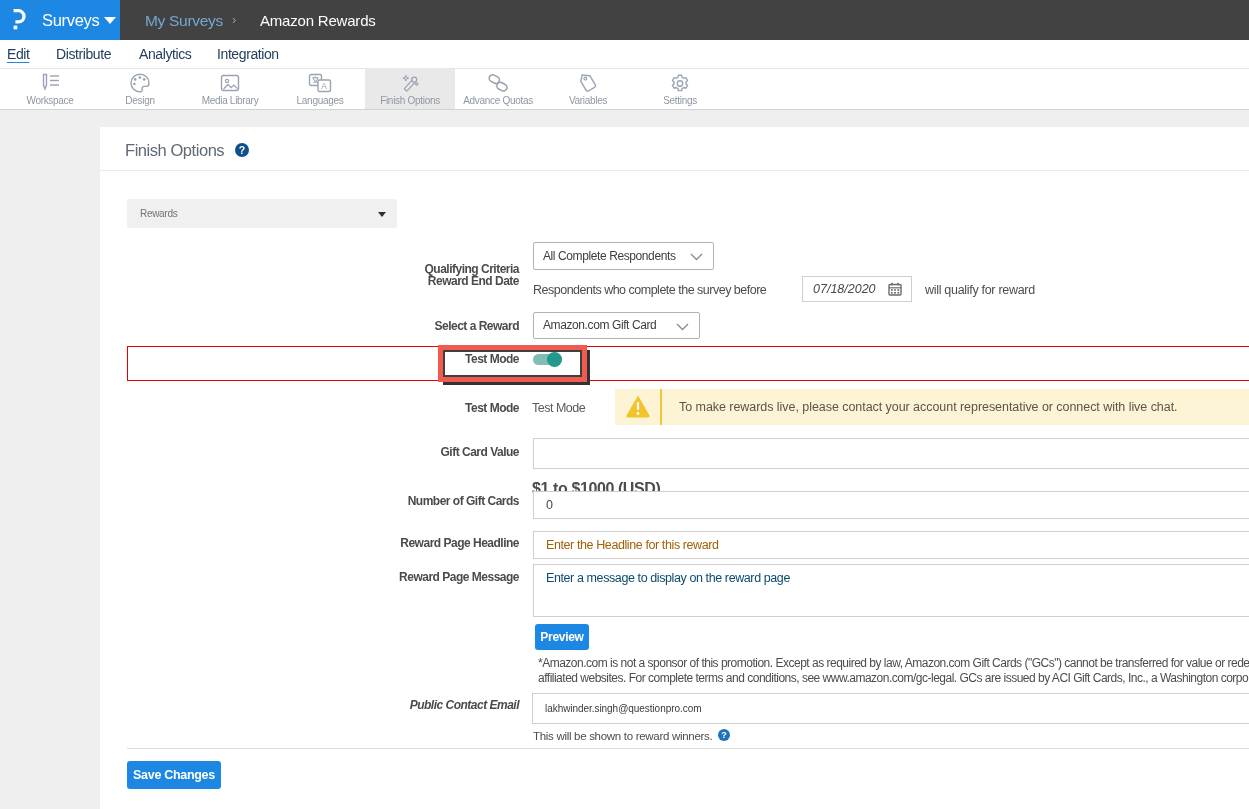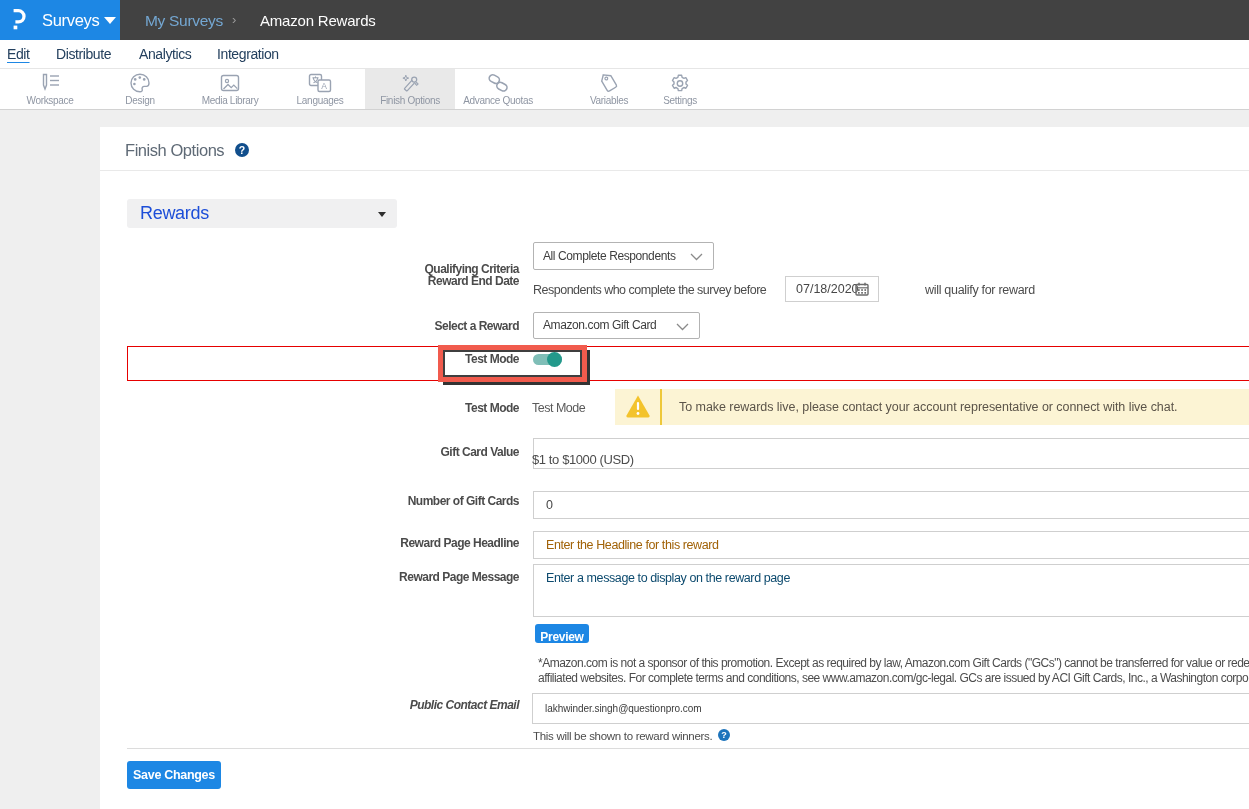--- a/index.html
+++ b/index.html
@@ -22,21 +22,21 @@
 .tcell { position:absolute; top:0; width:90px; height:40px; text-align:center; }
 .tcell.sel { background:#e9e9e9; }
 .tcell svg { margin-top:4px; }
 .tlabel { position:absolute; left:0; right:0; top:26px; font-size:10px; letter-spacing:-0.3px; color:#8f96a3; }
 
 #panel { left:100px; top:127px; width:1400px; height:682px; background:#fff; }
 #heading { left:125px; top:141px; font-size:16.5px; letter-spacing:-0.45px; color:#5f6a76; }
 #helpc { left:235px; top:143px; width:14px; height:14px; border-radius:50%; background:#114e8c; color:#fff; font-size:10.5px; font-weight:bold; text-align:center; line-height:14px; }
 #headline-hr { left:100px; top:170px; width:1400px; height:1px; background:#e9e9e9; }
 #rewardsdd { left:127px; top:199px; width:270px; height:29px; background:#f0f0f1; border-radius:3px; }
-#rewardsdd span { position:absolute; left:13px; top:0; line-height:29px; font-size:18px; letter-spacing:-0.3px; color:#1d4ed8; }
+#rewardsdd span { position:absolute; left:13px; top:0; line-height:29px; font-size:10px; letter-spacing:-0.3px; color:#737373; }
 #rewardsdd i { position:absolute; right:11px; top:13px; width:0; height:0; border-left:4.5px solid transparent; border-right:4.5px solid transparent; border-top:5px solid #2e2e2e; }
 
 .lbl { position:absolute; left:299px; width:220px; text-align:right; font-weight:bold; font-size:12px; letter-spacing:-0.5px; color:#4b4b4b; }
 .txt { position:absolute; font-size:12.5px; letter-spacing:-0.5px; color:#4c4c4c; white-space:nowrap; }
 .selbox { position:absolute; border:1px solid #b3b3b3; border-radius:2px; background:#fff; }
 .selbox span { position:absolute; left:9px; top:0; font-size:12px; letter-spacing:-0.4px; color:#3e3e3e; white-space:nowrap; }
 .inp { position:absolute; border:1px solid #cfcfcf; background:#fff; }
 .inp span { position:absolute; left:12px; font-size:12.5px; letter-spacing:-0.4px; color:#474747; white-space:nowrap; }
 </style>
 </head>
@@ -102,21 +102,21 @@
           <path d="M6.8 2.2 L7.5 4.4 L9.7 5.1 L7.5 5.8 L6.8 8 L6.1 5.8 L3.9 5.1 L6.1 4.4 Z" stroke-width="1"></path>
           <rect x="16.7" y="9.9" width="2" height="2" transform="rotate(45 17.7 10.9)" stroke-width="1"></rect>
         </g>
       </svg><span class="tlabel">Finish Options</span></div>
 <div class="tcell" style="left:453px;top:69px;"><svg width="24" height="20" viewBox="0 0 24 20">
         <g fill="none" stroke="#9aa3b2" stroke-width="1.6">
           <rect x="3" y="2.6" width="10.6" height="7" rx="3.5" transform="rotate(28 8.3 6.1)"></rect>
           <rect x="10.6" y="10.2" width="10.6" height="7" rx="3.5" transform="rotate(28 15.9 13.7)"></rect>
         </g>
       </svg><span class="tlabel">Advance Quotas</span></div>
-<div class="tcell" style="left:564px;top:69px;"><svg width="22" height="20" viewBox="0 0 22 20">
+<div class="tcell" style="left:543px;top:69px;"><svg width="22" height="20" viewBox="0 0 22 20">
         <g transform="rotate(14 11 10)">
           <path d="M3.5 3.5 l7.5-1 l7.5 7.5 a1.8 1.8 0 0 1 0 2.5 l-5 5 a1.8 1.8 0 0 1-2.5 0 L3.5 10 z" fill="none" stroke="#9aa3b2" stroke-width="1.4"></path>
           <circle cx="7.3" cy="6.3" r="1.4" fill="none" stroke="#9aa3b2" stroke-width="1.2"></circle>
         </g>
       </svg><span class="tlabel">Variables</span></div>
 <div class="tcell" style="left:635px;top:69px;"><svg width="22" height="21" viewBox="0 0 24 24">
         <path fill="none" stroke="#9aa3b2" stroke-width="1.6" stroke-linejoin="round" d="M13.9 2.6 l.5 2.3 a7.4 7.4 0 0 1 2 1.2 l2.3-.8 l1.9 3.3 l-1.8 1.6 a7.4 7.4 0 0 1 0 2.3 l1.8 1.6 l-1.9 3.3 l-2.3-.8 a7.4 7.4 0 0 1-2 1.2 l-.5 2.3 h-3.8 l-.5-2.3 a7.4 7.4 0 0 1-2-1.2 l-2.3.8 l-1.9-3.3 l1.8-1.6 a7.4 7.4 0 0 1 0-2.3 L3.4 8.6 l1.9-3.3 l2.3.8 a7.4 7.4 0 0 1 2-1.2 l.5-2.3 z"></path>
         <circle cx="12" cy="12" r="3.1" fill="none" stroke="#9aa3b2" stroke-width="1.6"></circle>
       </svg><span class="tlabel">Settings</span></div>
 </div>
@@ -133,21 +133,21 @@
 <div class="lbl" style="top:262px;">Qualifying Criteria</div>
 <div class="selbox" style="left:533px;top:242px;width:181px;height:28px;">
   <span style="line-height:26px;">All Complete Respondents</span>
   <svg style="position:absolute;right:10px;top:10px;" width="13" height="8" viewBox="0 0 13 8">
       <path d="M1 1 L6.5 6.5 L12 1" fill="none" stroke="#8a8a8a" stroke-width="1.3"></path>
     </svg>
 </div>
 
 <div class="lbl" style="top:266px;margin-top:8px;">Reward End Date</div>
 <div class="txt" style="left:533px;top:283px;">Respondents who complete the survey before</div>
-<div class="inp" style="left:785px;top:276px;width:94px;height:26px;">
+<div class="inp" style="left:802px;top:276px;width:110px;height:26px;font-style:italic;">
   <span style="left:10px;line-height:24px;letter-spacing:0;">07/18/2020</span>
   <svg style="position:absolute;right:9px;top:5px;" width="14" height="14" viewBox="0 0 14 14">
     <rect x="1" y="2.5" width="12" height="10.5" rx="1" fill="none" stroke="#6b6b6b" stroke-width="1.4"></rect>
     <line x1="1" y1="5.8" x2="13" y2="5.8" stroke="#6b6b6b" stroke-width="1.2"></line>
     <line x1="4" y1="0.8" x2="4" y2="3.4" stroke="#6b6b6b" stroke-width="1.5"></line>
     <line x1="10" y1="0.8" x2="10" y2="3.4" stroke="#6b6b6b" stroke-width="1.5"></line>
     <g fill="#6b6b6b">
         <rect x="3" y="7.2" width="1.7" height="1.7"></rect>
         <rect x="6.2" y="7.2" width="1.7" height="1.7"></rect>
         <rect x="9.4" y="7.2" width="1.7" height="1.7"></rect>
@@ -179,38 +179,38 @@
 <svg class="abs" style="left:625px;top:394px;" width="26" height="24" viewBox="0 0 26 24">
   <path d="M13 1.5 L24.5 21.5 a1.5 1.5 0 0 1 -1.3 2 H2.8 a1.5 1.5 0 0 1 -1.3 -2 Z" fill="#f3c32c"></path>
   <rect x="11.9" y="8" width="2.2" height="8" rx="1.1" fill="#fff"></rect>
   <circle cx="13" cy="19.5" r="1.4" fill="#fff"></circle>
 </svg>
 <div class="abs" style="left:660px;top:389px;width:2px;height:36px;background:#eec83a;"></div>
 <div class="txt" style="left:679px;top:400px;font-size:12.5px;letter-spacing:-0.05px;color:#5b5449;">To make rewards live, please contact your account representative or connect with live chat.</div>
 
 <div class="lbl" style="top:445px;">Gift Card Value</div>
 <div class="inp" style="left:533px;top:438px;width:760px;height:31px;"></div>
-<div class="txt" style="left:532px;top:452px;font-size:13px;letter-spacing:-0.4px;">$1 to $1000 (USD)</div>
+<div class="txt" style="left:532px;top:480px;font-size:16px;letter-spacing:-0.4px;font-weight:bold;">$1 to $1000 (USD)</div>
 
 <div class="lbl" style="top:494px;">Number of Gift Cards</div>
 <div class="inp" style="left:533px;top:491px;width:760px;height:28px;">
     <span style="line-height:26px;">0</span>
   </div>
 
 <div class="lbl" style="top:536px;">Reward Page Headline</div>
 <div class="inp" style="left:533px;top:531px;width:760px;height:28px;">
     <span style="line-height:26px;color:#a16207;">Enter the Headline for this reward</span>
   </div>
 
 <div class="lbl" style="top:570px;">Reward Page Message</div>
 <div class="inp" style="left:533px;top:564px;width:760px;height:53px;">
     <span style="top:6px;color:#0c4a6e;">Enter a message to display on the reward page</span>
   </div>
 
-<div class="abs" style="left:535px;top:624px;width:54px;height:19px;background:#1d87e4;border-radius:3px;color:#fff;font-size:12px;font-weight:bold;text-align:center;line-height:26px;letter-spacing:-0.3px;">Preview</div>
+<div class="abs" style="left:535px;top:624px;width:54px;height:26px;background:#1d87e4;border-radius:3px;color:#fff;font-size:12px;font-weight:bold;text-align:center;line-height:26px;letter-spacing:-0.3px;">Preview</div>
 
 <div class="txt" style="left:538px;top:656px;font-size:12px;letter-spacing:-0.5px;line-height:15px;color:#4c4c4c;">*Amazon.com is not a sponsor of this promotion. Except as required by law, Amazon.com Gift Cards ("GCs") cannot be transferred for value or redeemed for cash.<br>affiliated websites. For complete terms and conditions, see www.amazon.com/gc-legal. GCs are issued by ACI Gift Cards, Inc., a Washington corporation.</div>
 
 <div class="lbl" style="top:698px;font-style:italic;">Public Contact Email</div>
 <div class="inp" style="left:532px;top:693px;width:760px;height:31px;">
     <span style="line-height:29px;font-size:10px;color:#3b3b3b;letter-spacing:-0.05px;">lakhwinder.singh@questionpro.com</span>
   </div>
 <div class="txt" style="left:533px;top:730px;font-size:11.5px;letter-spacing:-0.3px;">This will be shown to reward winners.</div>
 <div class="abs" style="left:718px;top:729px;width:12px;height:12px;border-radius:50%;background:#1d74bc;color:#fff;font-size:9px;font-weight:bold;text-align:center;line-height:12px;">?</div>
 

